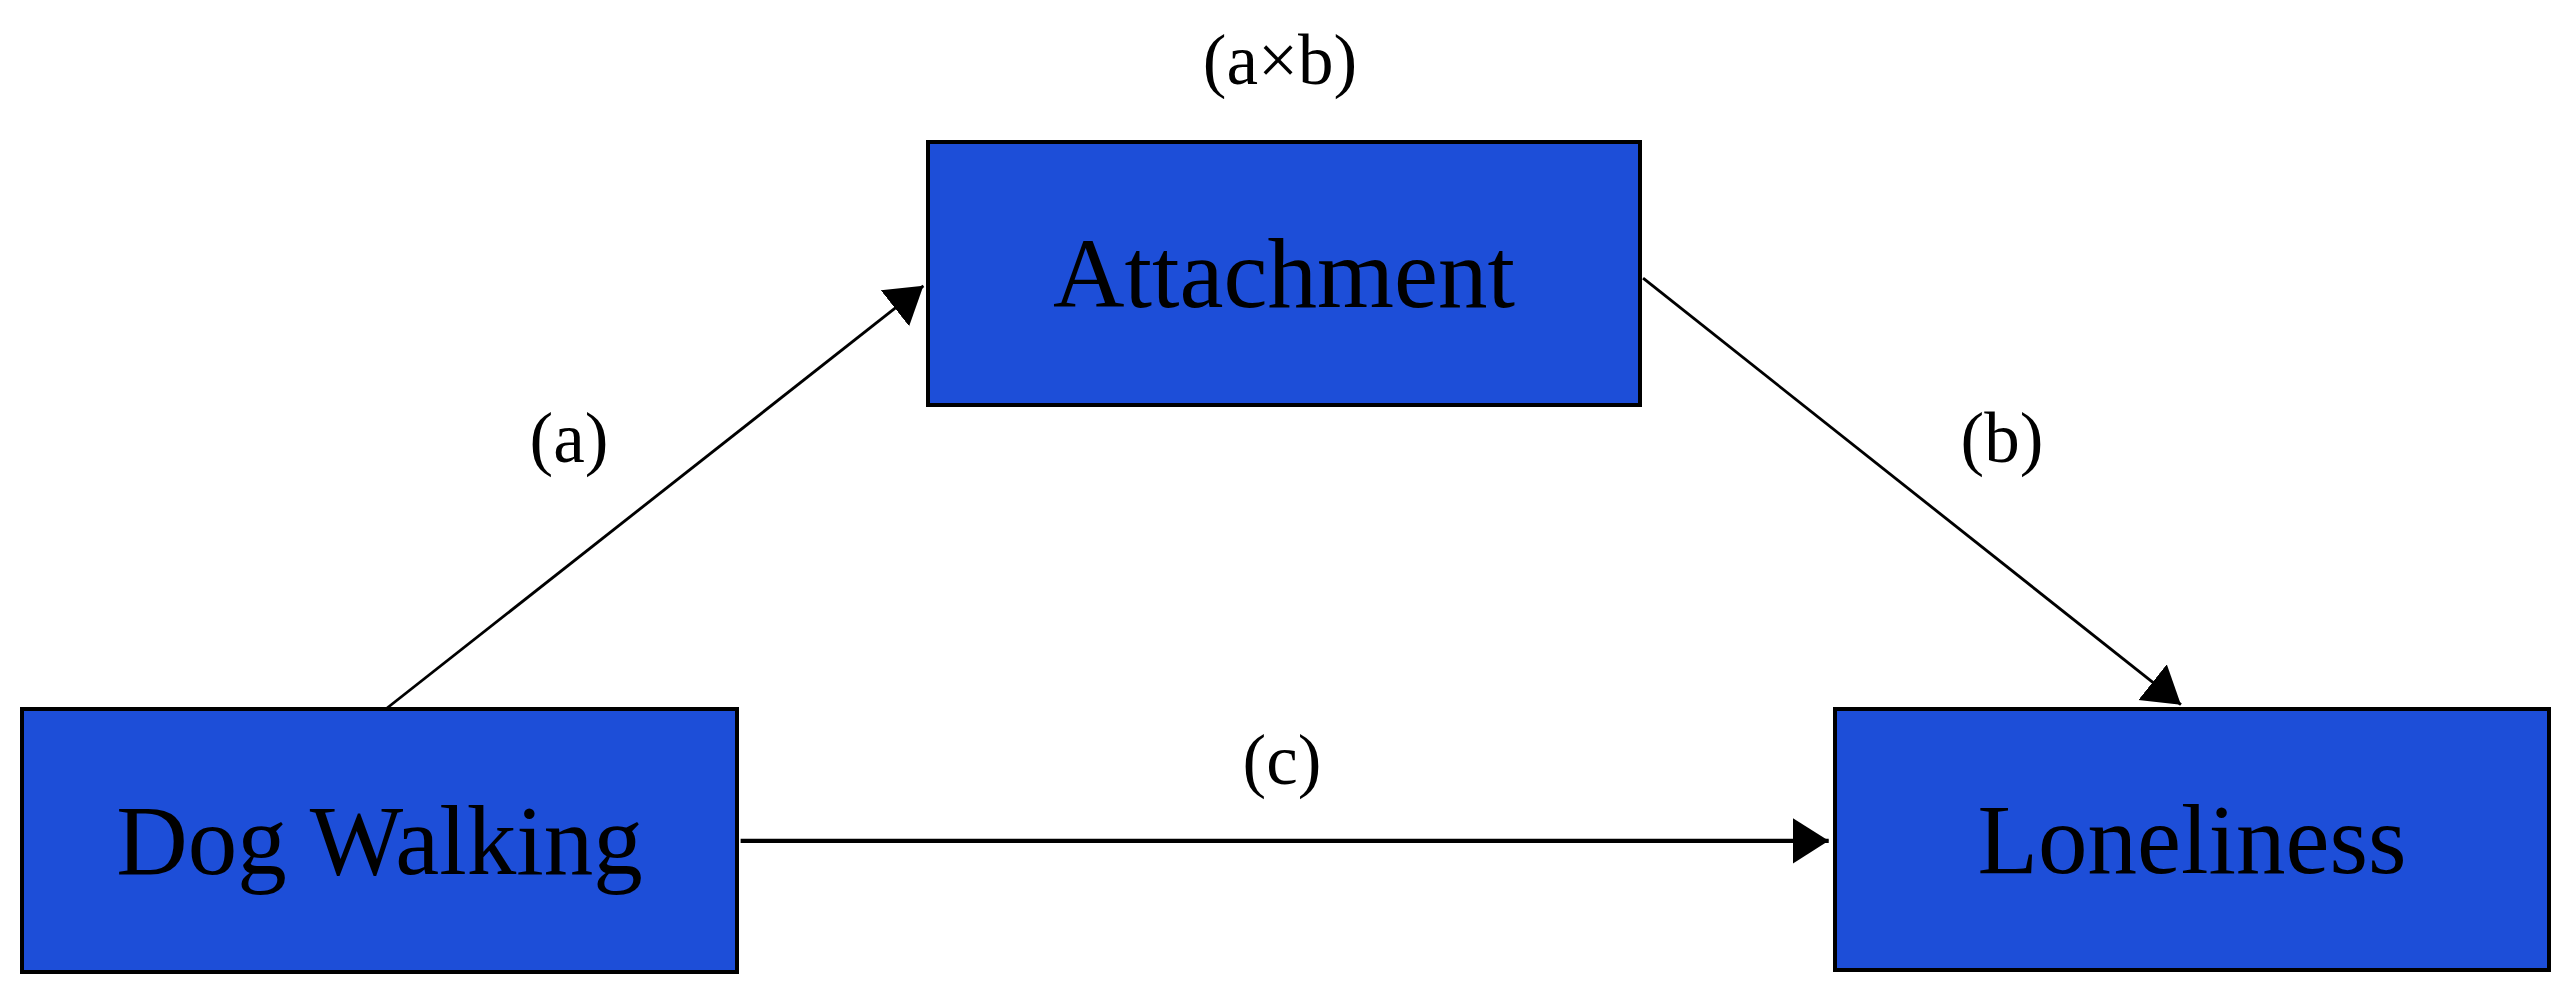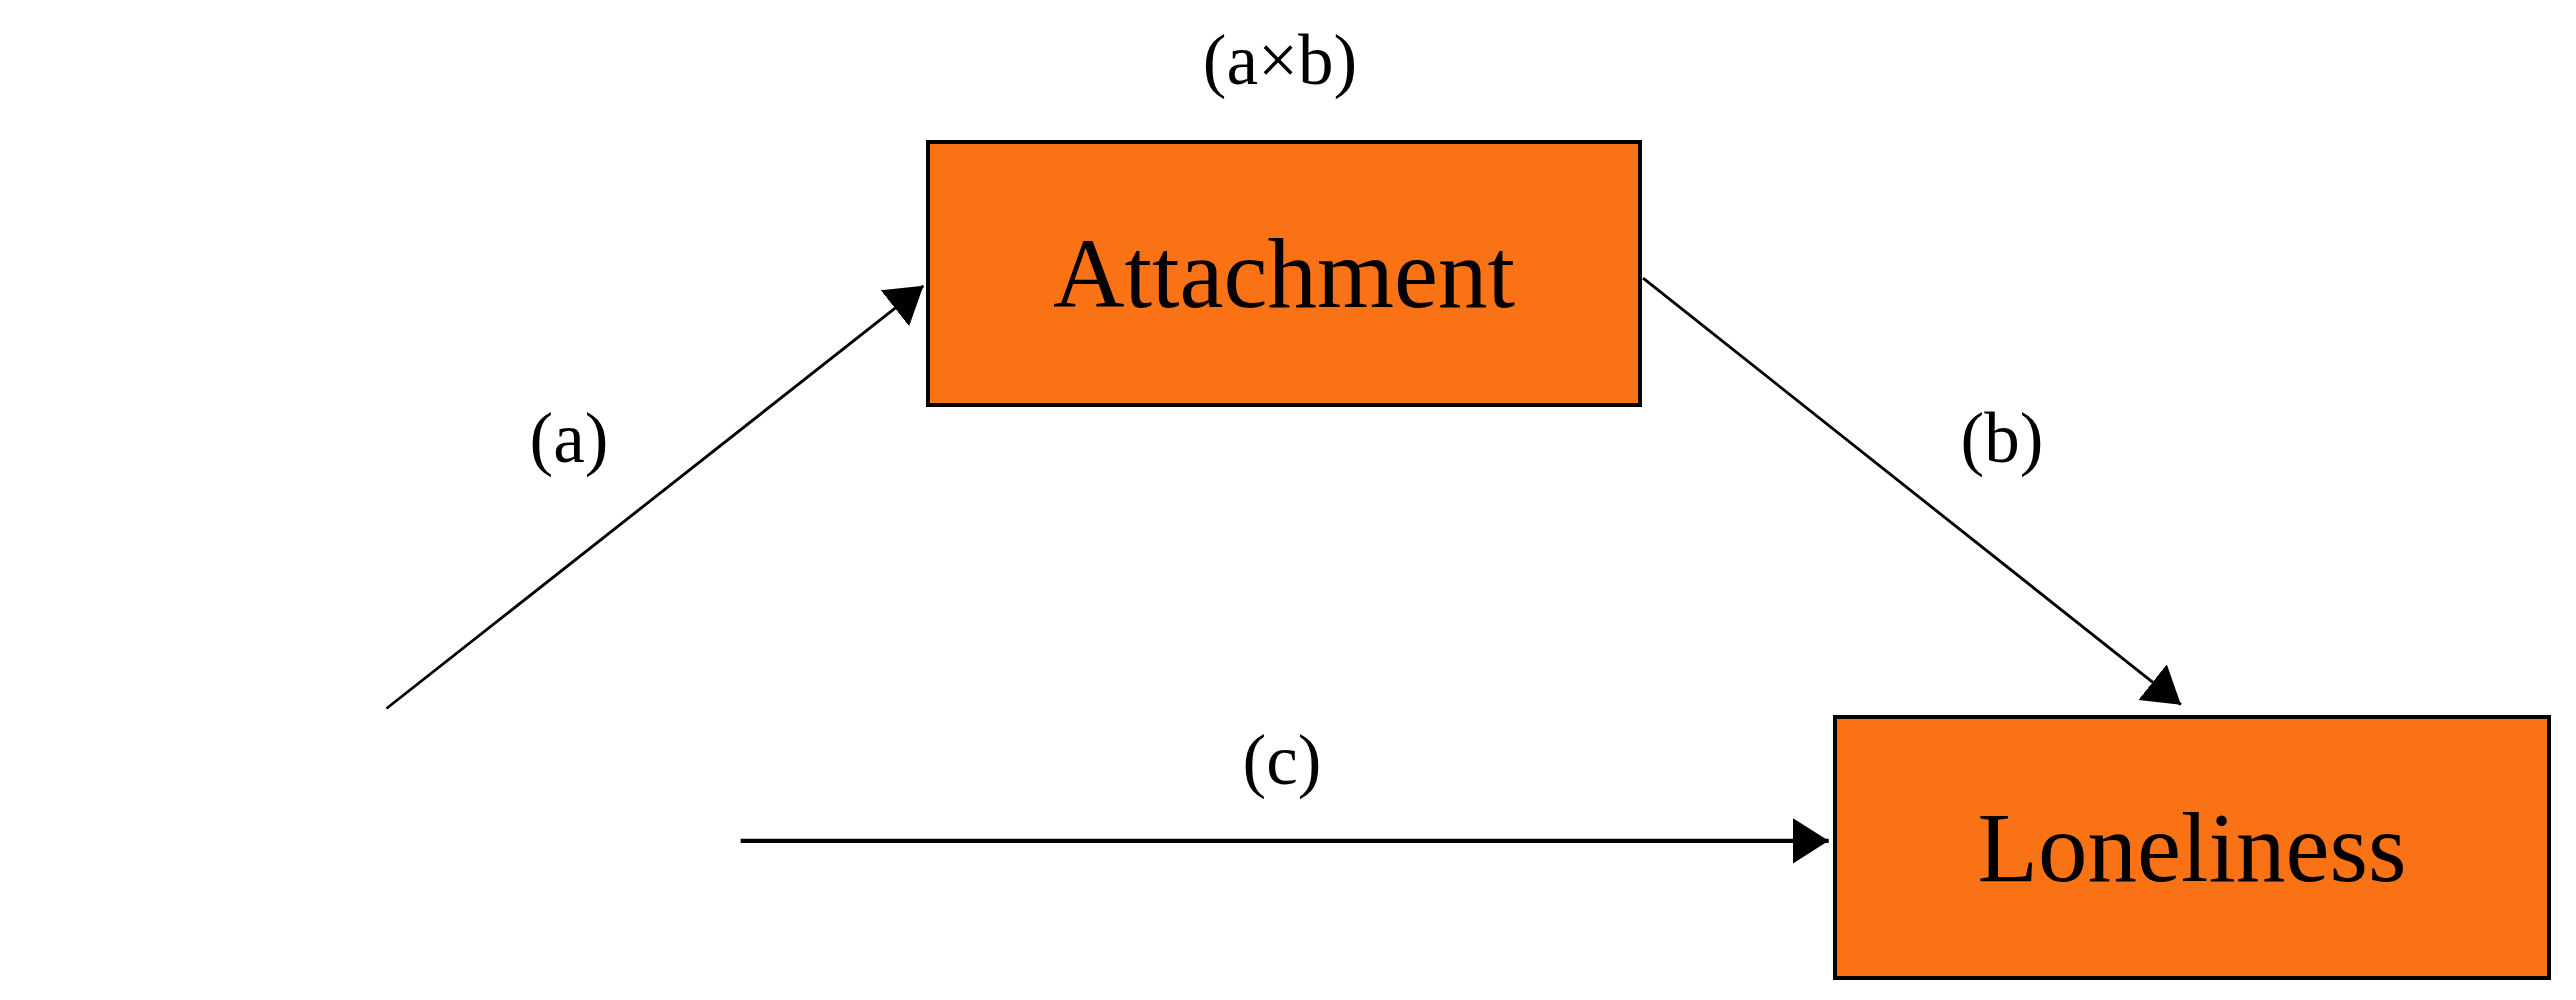--- a/index.html
+++ b/index.html
@@ -20,31 +20,31 @@
     position: absolute;
     left: 0;
     top: 0;
     width: 2576px;
     height: 1001px;
   }
   .node {
     position: absolute;
     box-sizing: border-box;
     border: 4.8px solid #000000;
-    background: #f97316;
+    background: #1d4ed8;
     display: flex;
     align-items: center;
     justify-content: center;
     font-size: 99px;
     line-height: 1;
     white-space: nowrap;
   }
   .node-mediator  { left: 926px;  top: 140px; width: 716px; height: 267px; }
   .node-predictor { left: 20px;   top: 707px; width: 719px; height: 267px; }
-  .node-outcome   { left: 1833px; top: 707px; width: 718px; height: 265px; margin-top: 8px; }
+  .node-outcome   { left: 1833px; top: 707px; width: 718px; height: 265px; }
   .path-label {
     position: absolute;
     transform: translate(-50%, -50%);
     font-size: 71px;
     line-height: 1;
     white-space: nowrap;
   }
   .label-axb { left: 1280px; top: 60px; }
   .label-a   { left: 569px;  top: 438px; }
   .label-b   { left: 2002px; top: 438px; }
@@ -74,19 +74,22 @@
   <div class="node node-mediator">
     <span>Attachment</span>
   </div>
 
   <div class="path-label label-a">(a)</div>
 
   <div class="path-label label-b">(b)</div>
 
   <div class="path-label label-c">(c)</div>
 
+  <div class="node node-predictor">
+    <span>Dog Walking</span>
+  </div>
 
   <div class="node node-outcome">
     <span>Loneliness</span>
   </div>
 
 </div>
 
 
 </body></html>

